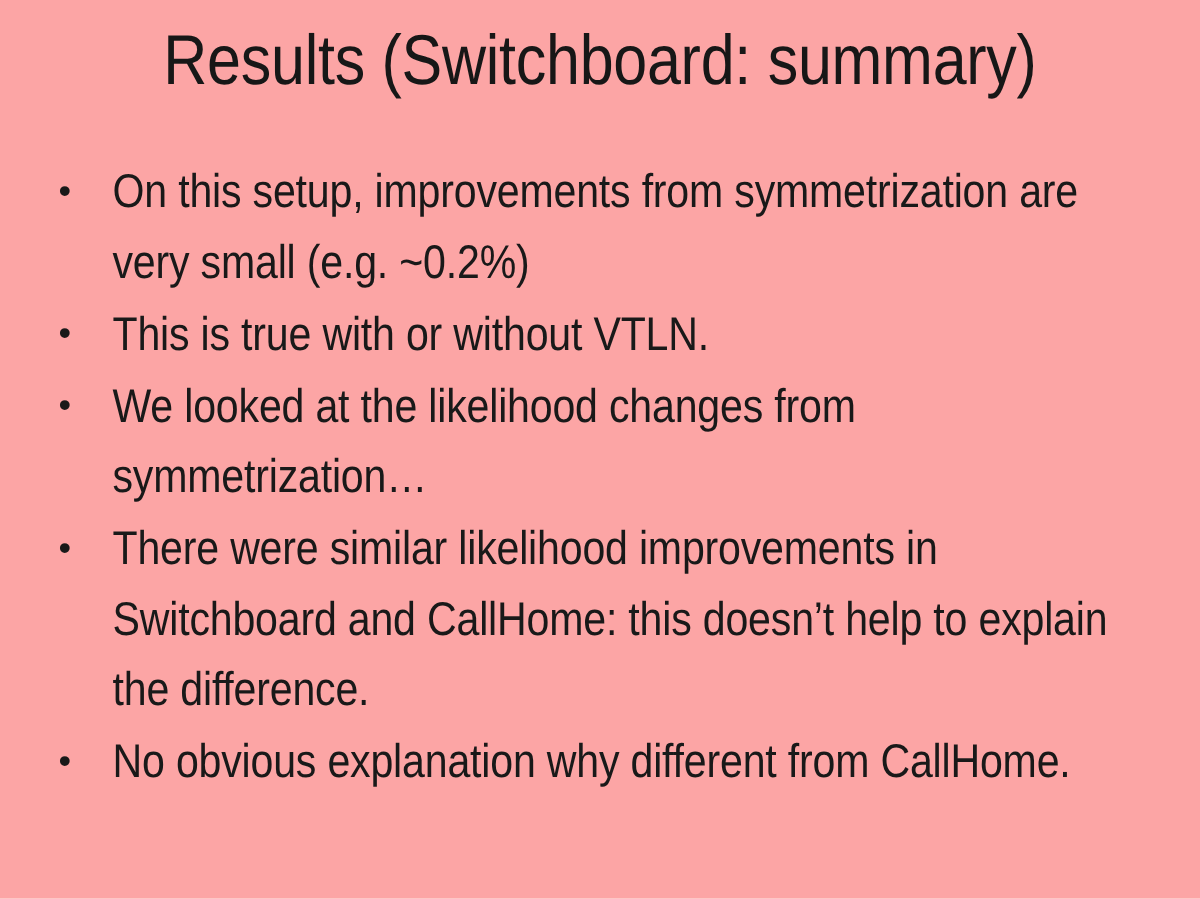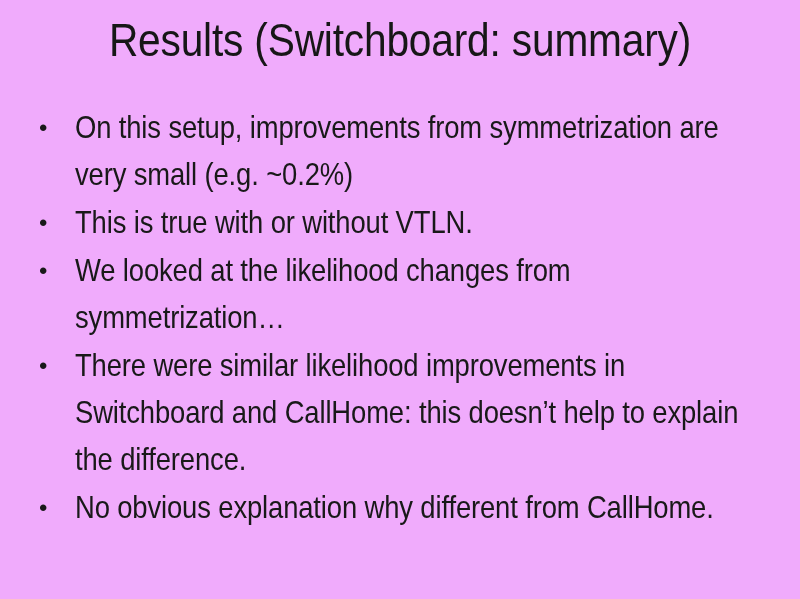--- a/index.html
+++ b/index.html
@@ -12,21 +12,21 @@
     height: 599px;
     background: #ffffff;
     font-family: "Liberation Sans", sans-serif;
     overflow: hidden;
   }
 
   #slide {
     position: relative;
     width: 800px;
     height: 599px;
-    background: #f0abfc;
+    background: #fca5a5;
     box-sizing: border-box;
   }
 
   
   #slide-title {
     position: absolute;
     left: 40px;
     top: 12px;
     width: 720px;
     text-align: center;

